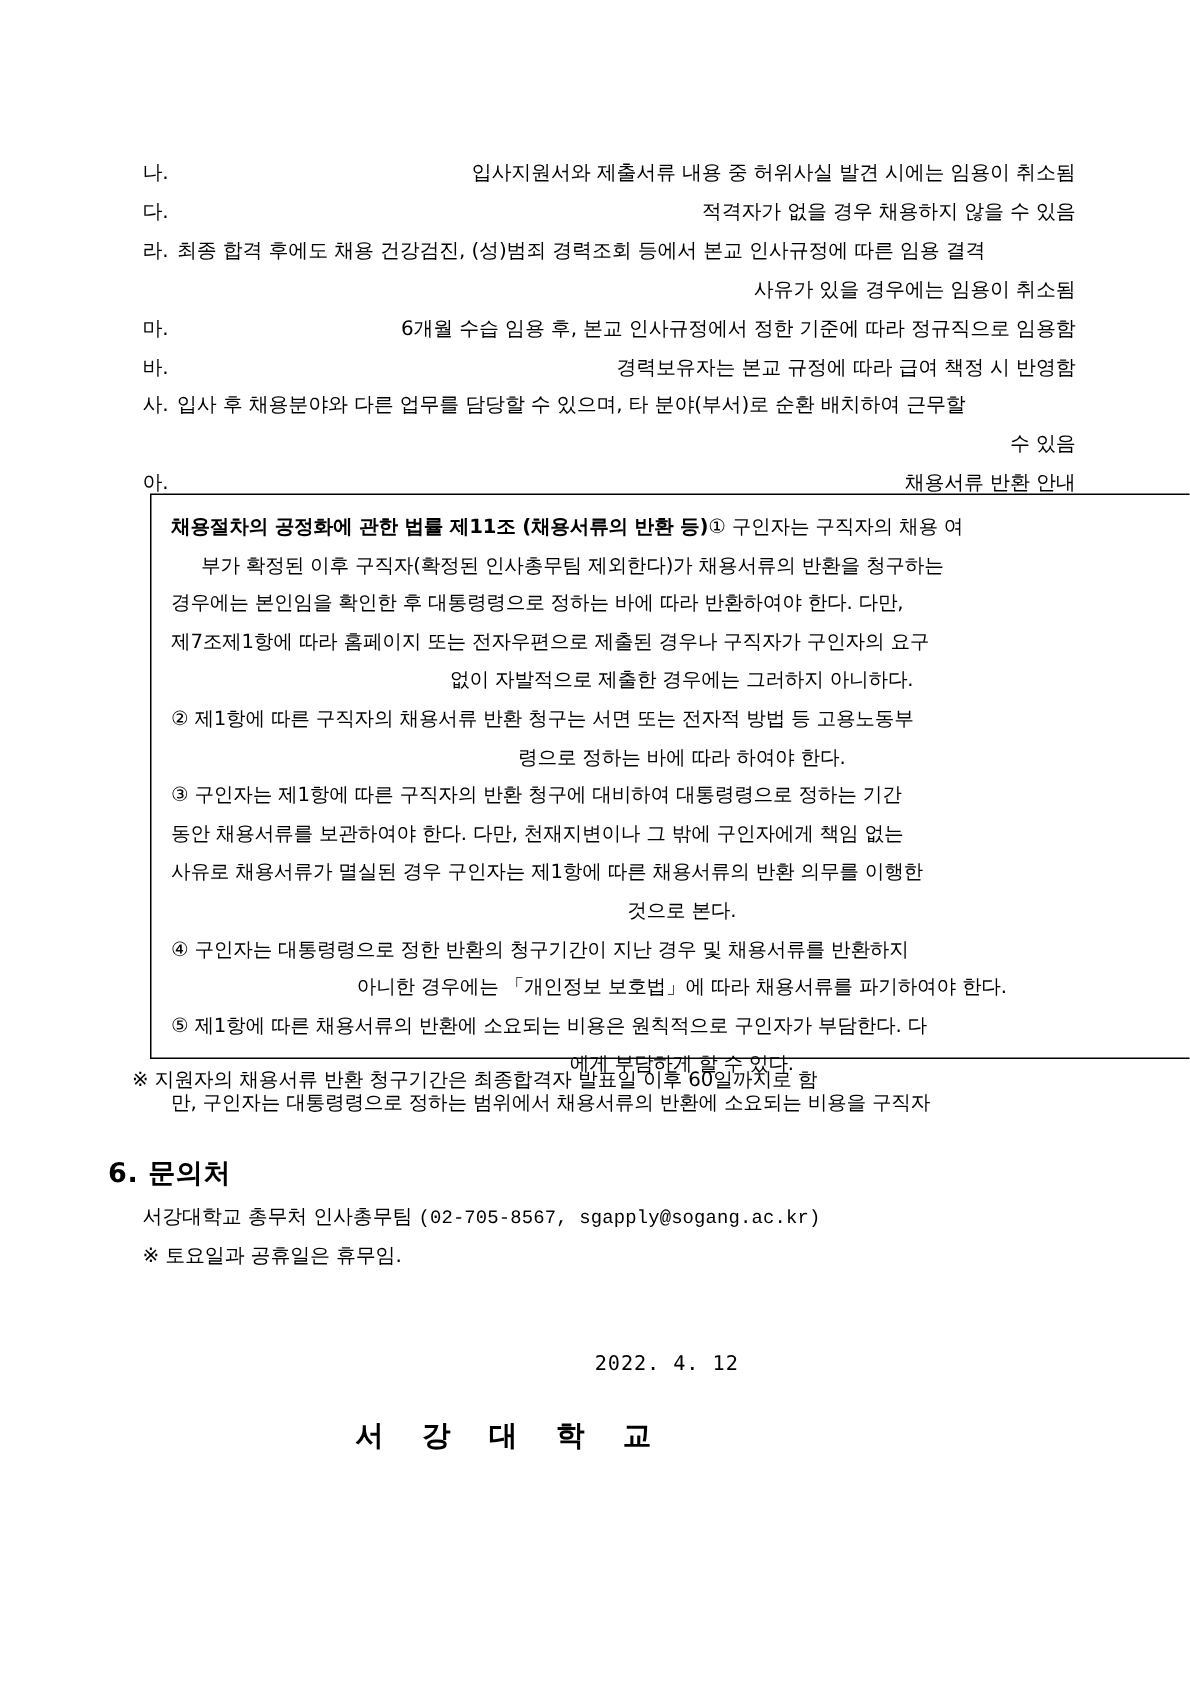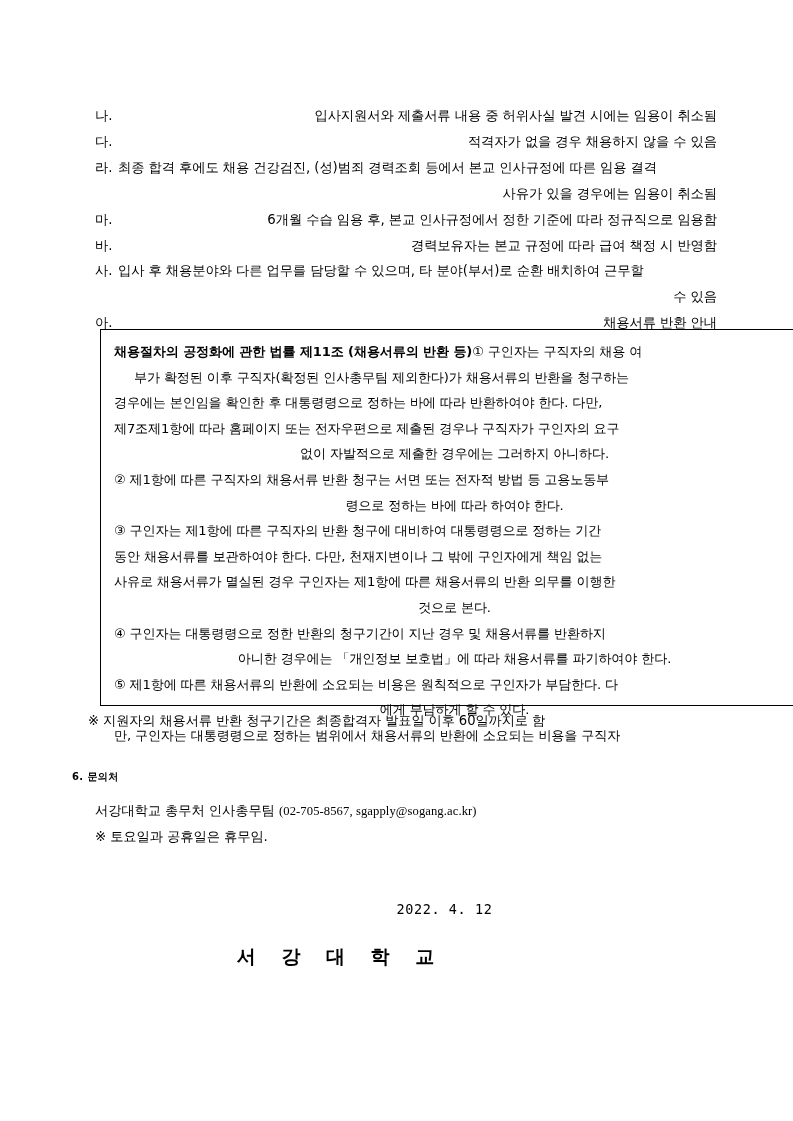--- a/index.html
+++ b/index.html
@@ -98,35 +98,35 @@
     line-height: 24px;
     letter-spacing: -0.1px;
     white-space: nowrap;
   }
 
   
   .section-heading {
     position: absolute;
     left: 72px;
     top: 770px;
-    font-size: 10px;
+    font-size: 18px;
     font-weight: bold;
     letter-spacing: 0.4px;
     white-space: nowrap;
   }
   .contact-line {
     position: absolute;
     left: 95px;
     top: 802px;
     font-size: 13.3px;
     letter-spacing: -0.1px;
     white-space: nowrap;
   }
   .contact-line .contact-meta {
-    font-family: Liberation Serif, serif;
+    font-family: Liberation Mono, monospace;
     font-size: 12.6px;
     letter-spacing: 0.1px;
   }
   .contact-note {
     position: absolute;
     left: 95px;
     top: 828px;
     font-size: 13.3px;
     letter-spacing: -0.1px;
     white-space: nowrap;

